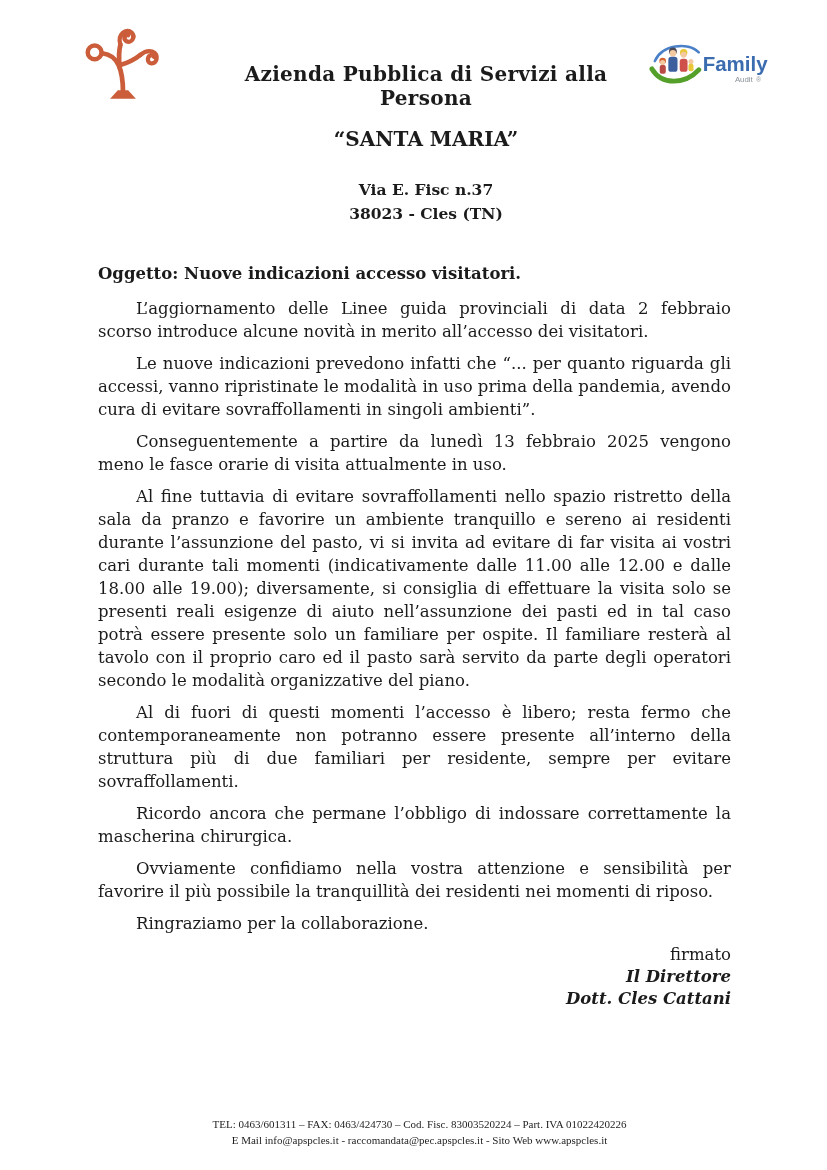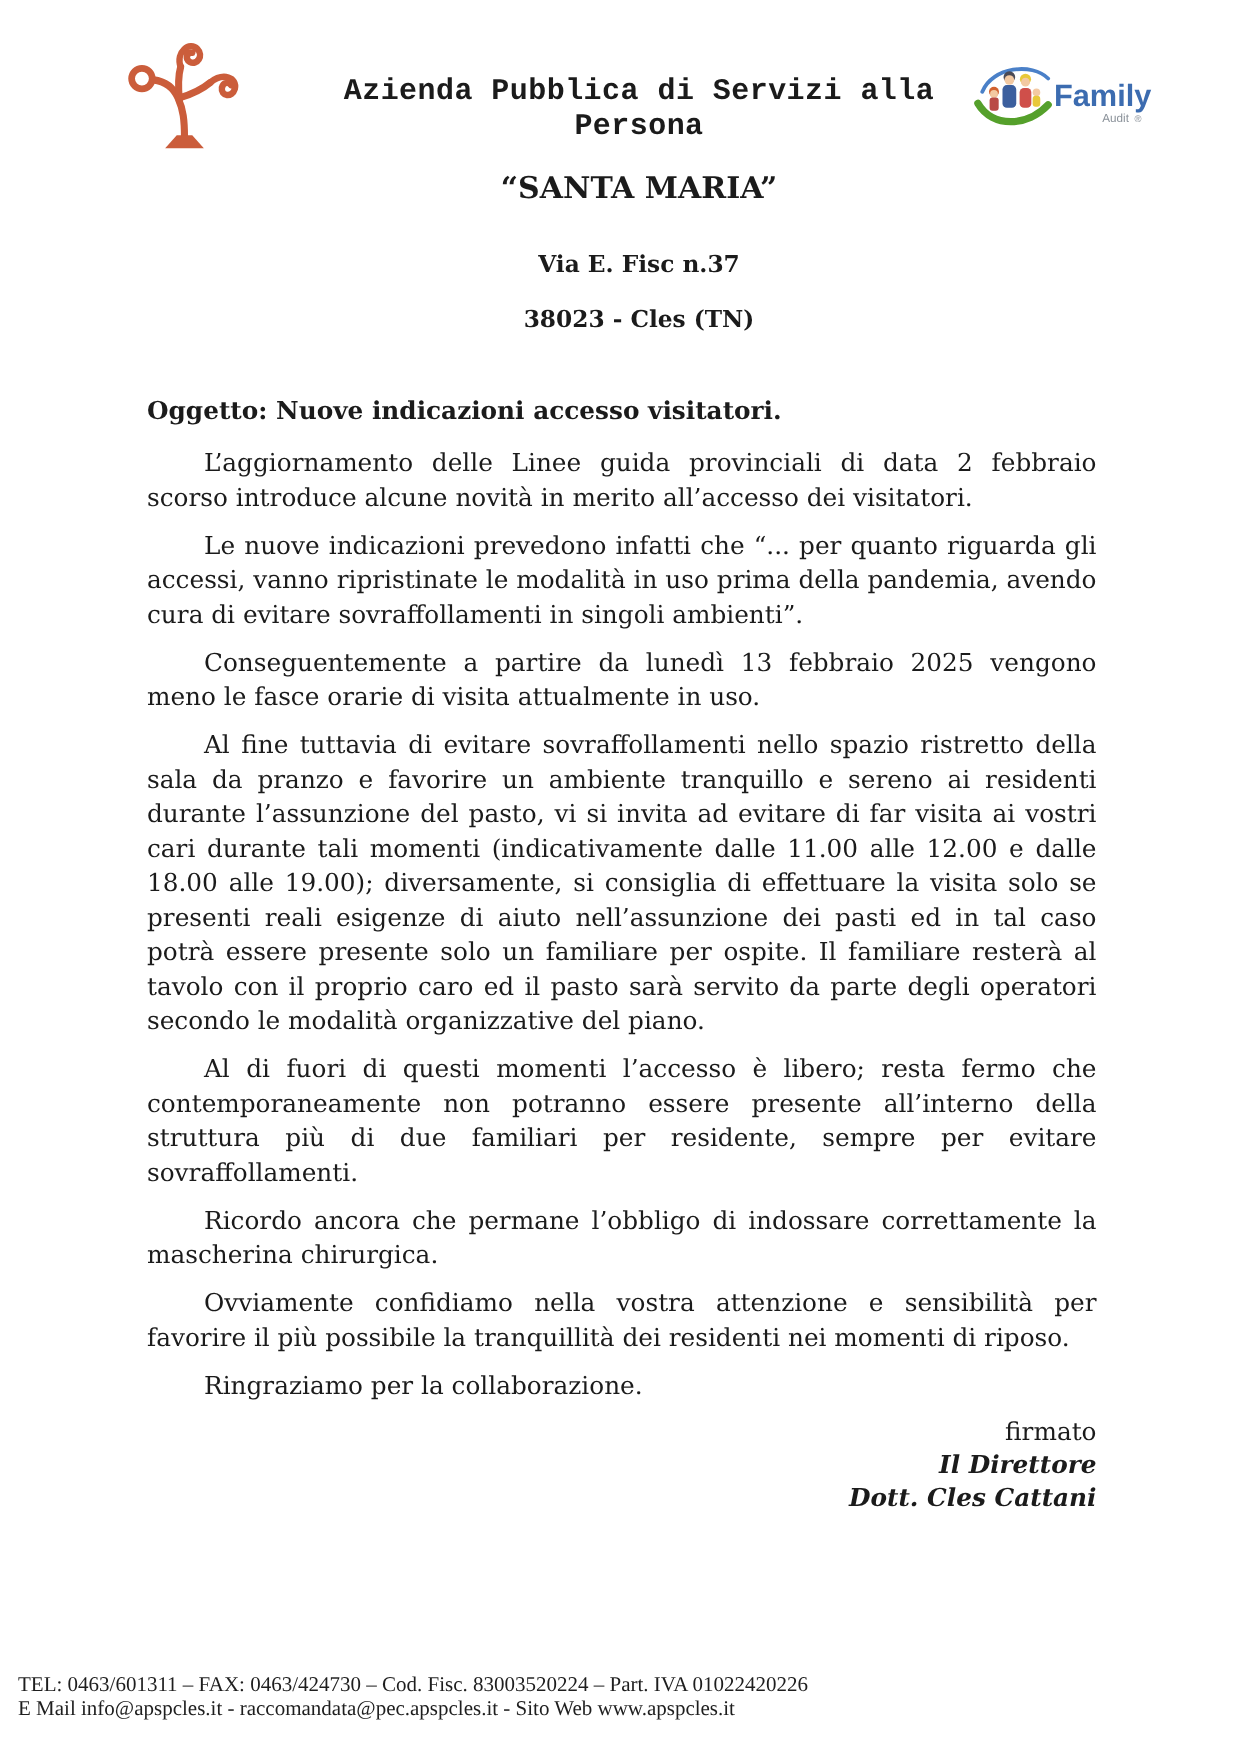--- a/index.html
+++ b/index.html
@@ -11,25 +11,25 @@
     color: #1b1b1b;
     overflow: hidden;
   }
   .header-row { position: relative; height: 210px; }
   .tree-logo { position: absolute; left: 80px; top: 18px; width: 86px; height: 86px; }
   .family-logo { position: absolute; right: 56px; top: 40px; width: 122px; height: 52px; }
   .header-text {
     position: absolute; left: 190px; top: 50px; width: 472px;
     text-align: center; font-weight: bold;
   }
-  .org-name { font-size: 20px; letter-spacing: 0.3px; margin: 0; font-family: Liberation Mono, monospace; }
+  .org-name { font-size: 20px; letter-spacing: 0.3px; margin: 12px; }
   .org-subtitle { font-size: 20px; margin: 17px 0 0 0; }
   .addr { font-size: 15.5px; margin: 0; }
   .addr-1 { margin-top: 29px; }
-  .addr-2 { margin-top: 18px; }
+  .addr-2 { margin-top: 5px; }
 
   .letter-body {
     margin: 0 96px 0 98px;
     font-size: 16.5px;
     line-height: 23px;
   }
   .subject {
     margin-top: 52px; margin-bottom: 12px;
     font-weight: bold;
     text-align: left;
@@ -44,22 +44,23 @@
     margin: 8px 0 0 auto;
     width: 300px;
     text-align: right;
     line-height: 22px;
   }
   .sig-firmato { font-weight: normal; }
   .sig-bold { font-weight: bold; font-style: italic; }
 
   .footer {
     position: absolute; bottom: 22px; left: 12px; right: 0;
+    text-align: center;
     font-family: "Liberation Serif", serif;
-    font-size: 14px;
+    font-size: 11px;
     line-height: 16px;
     color: #1e1e1e;
   }
 </style>
 </head>
 <body>
 
 <div class="header-row">
 
   <div class="tree-logo">

